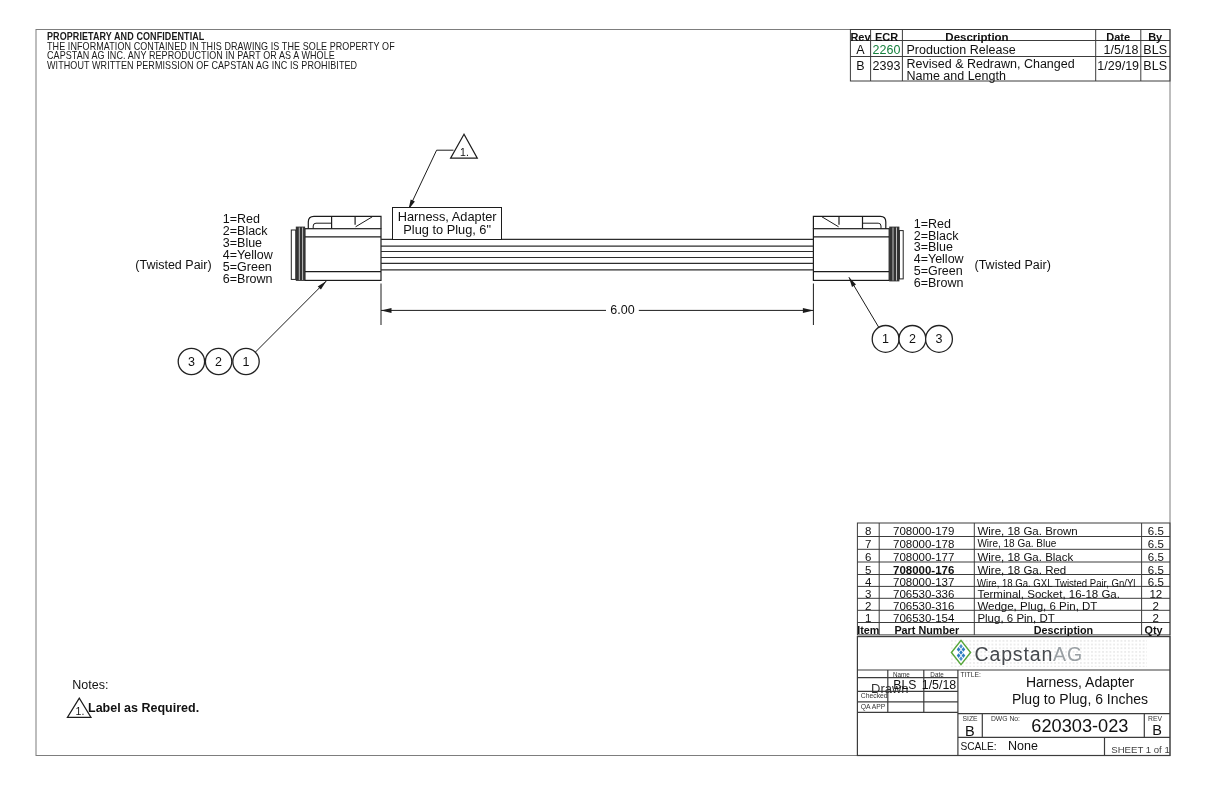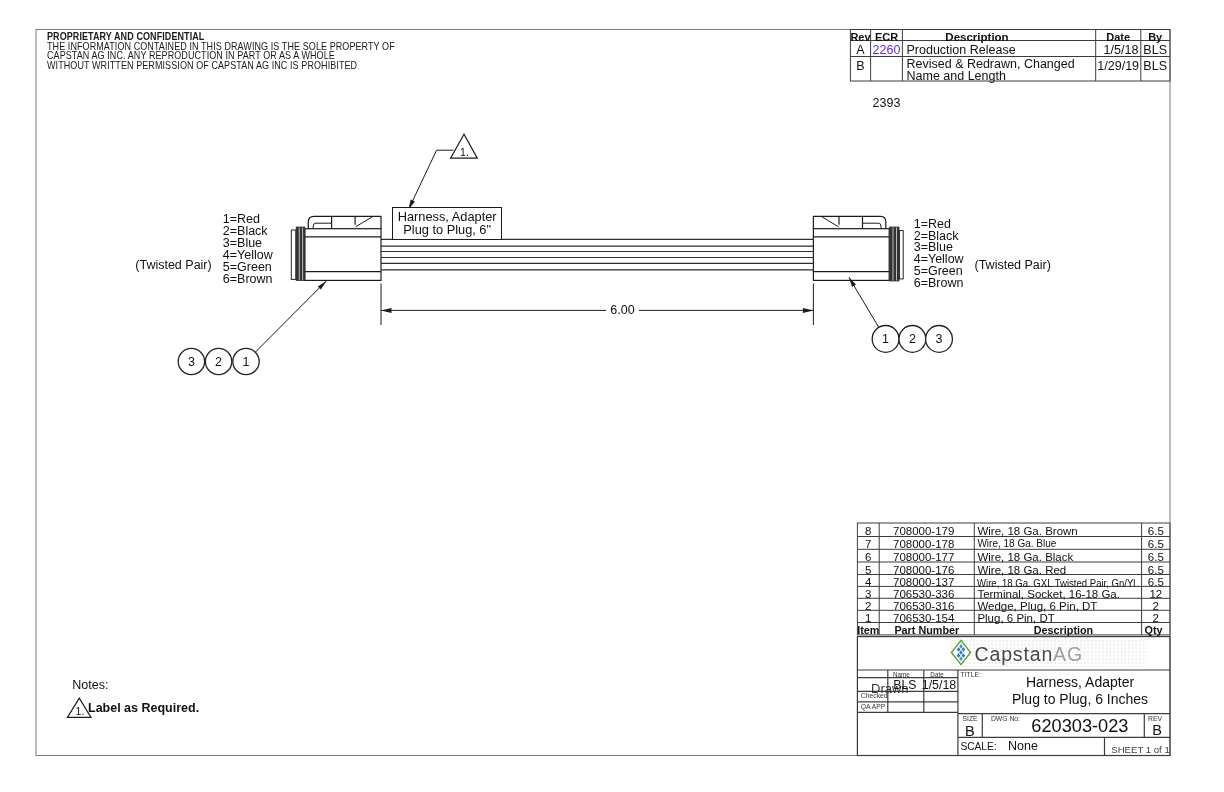--- a/index.html
+++ b/index.html
@@ -118,43 +118,43 @@
     <polygon points="79.3,698.1 67.4,717.4 91,717.4" fill="#fff" stroke="#1c1c1c" stroke-width="1.2"></polygon>
     <text x="80" y="715.3" font-family="Liberation Sans, sans-serif" font-size="10.5px" fill="#111" text-anchor="middle">1.</text>
   </svg>
 <div style="position:absolute;left:46.7px;top:32px;font-size:10.4px;line-height:9.7px;color:#191919;letter-spacing:0.1px;transform:scaleX(0.866);transform-origin:left top"><b>PROPRIETARY AND CONFIDENTIAL</b><br>THE INFORMATION CONTAINED IN THIS DRAWING IS THE SOLE PROPERTY OF<br>CAPSTAN AG INC. ANY REPRODUCTION IN PART OR AS A WHOLE<br>WITHOUT WRITTEN PERMISSION OF CAPSTAN AG INC IS PROHIBITED</div>
 <div style="position:absolute;left:860.5px;top:30.7px;transform:translateX(-50%);font-size:11px;font-weight:bold;color:#111;white-space:nowrap;">Rev</div>
 <div style="position:absolute;left:886.5px;top:30.7px;transform:translateX(-50%);font-size:11px;font-weight:bold;color:#111;white-space:nowrap;">ECR</div>
 <div style="position:absolute;left:977px;top:30.7px;transform:translateX(-50%);font-size:11.5px;font-weight:bold;color:#111;white-space:nowrap;">Description</div>
 <div style="position:absolute;left:1118.2px;top:30.7px;transform:translateX(-50%);font-size:11px;font-weight:bold;color:#111;white-space:nowrap;">Date</div>
 <div style="position:absolute;left:1155.2px;top:30.7px;transform:translateX(-50%);font-size:11px;font-weight:bold;color:#111;white-space:nowrap;">By</div>
 <div style="position:absolute;left:860.5px;top:43.0px;transform:translateX(-50%);font-size:12.5px;font-weight:normal;color:#111;white-space:nowrap;">A</div>
-<div style="position:absolute;left:886.5px;top:43.0px;transform:translateX(-50%);font-size:12.5px;font-weight:normal;color:#6d28d9;white-space:nowrap;">2260</div>
+<div style="position:absolute;left:886.5px;top:43.0px;transform:translateX(-50%);font-size:12.5px;font-weight:normal;color:#15803d;white-space:nowrap;">2260</div>
 <div style="position:absolute;left:906.5px;top:43.0px;font-size:12.5px;font-weight:normal;color:#111;white-space:nowrap;">Production Release</div>
 <div style="position:absolute;left:1121px;top:43.0px;transform:translateX(-50%);font-size:12.5px;font-weight:normal;color:#111;white-space:nowrap;">1/5/18</div>
 <div style="position:absolute;left:1155.2px;top:43.0px;transform:translateX(-50%);font-size:12.5px;font-weight:normal;color:#111;white-space:nowrap;">BLS</div>
 <div style="position:absolute;left:860.5px;top:59.0px;transform:translateX(-50%);font-size:12.5px;font-weight:normal;color:#111;white-space:nowrap;">B</div>
-<div style="position:absolute;left:886.5px;top:59.0px;transform:translateX(-50%);font-size:12.5px;font-weight:normal;color:#111;white-space:nowrap;margin-top:37px;">2393</div>
+<div style="position:absolute;left:886.5px;top:59.0px;transform:translateX(-50%);font-size:12.5px;font-weight:normal;color:#111;white-space:nowrap;">2393</div>
 <div style="position:absolute;left:906.5px;top:59px;font-size:12.5px;line-height:11.6px;color:#111">Revised &amp; Redrawn, Changed<br>Name and Length</div>
 <div style="position:absolute;left:1118.2px;top:59.0px;transform:translateX(-50%);font-size:12.5px;font-weight:normal;color:#111;white-space:nowrap;">1/29/19</div>
 <div style="position:absolute;left:1155.2px;top:59.0px;transform:translateX(-50%);font-size:12.5px;font-weight:normal;color:#111;white-space:nowrap;">BLS</div>
 <div style="position:absolute;left:868.3px;top:524.6px;transform:translateX(-50%);font-size:11.5px;font-weight:normal;color:#111;white-space:nowrap;">8</div>
 <div style="position:absolute;left:923.7px;top:524.6px;transform:translateX(-50%);font-size:11.5px;font-weight:normal;color:#111;white-space:nowrap;">708000-179</div>
 <div style="position:absolute;left:977.4px;top:524.6px;font-size:11.5px;font-weight:normal;color:#111;white-space:nowrap;">Wire, 18 Ga. Brown</div>
 <div style="position:absolute;left:1155.8px;top:524.6px;transform:translateX(-50%);font-size:11.5px;font-weight:normal;color:#111;white-space:nowrap;">6.5</div>
 <div style="position:absolute;left:868.3px;top:538.1px;transform:translateX(-50%);font-size:11.5px;font-weight:normal;color:#111;white-space:nowrap;">7</div>
 <div style="position:absolute;left:923.7px;top:538.1px;transform:translateX(-50%);font-size:11.5px;font-weight:normal;color:#111;white-space:nowrap;">708000-178</div>
 <div style="position:absolute;left:977.4px;top:538.1px;font-size:10px;font-weight:normal;color:#111;white-space:nowrap;">Wire, 18 Ga. Blue</div>
 <div style="position:absolute;left:1155.8px;top:538.1px;transform:translateX(-50%);font-size:11.5px;font-weight:normal;color:#111;white-space:nowrap;">6.5</div>
 <div style="position:absolute;left:868.3px;top:550.9px;transform:translateX(-50%);font-size:11.5px;font-weight:normal;color:#111;white-space:nowrap;">6</div>
 <div style="position:absolute;left:923.7px;top:550.9px;transform:translateX(-50%);font-size:11.5px;font-weight:normal;color:#111;white-space:nowrap;">708000-177</div>
 <div style="position:absolute;left:977.4px;top:550.9px;font-size:11.5px;font-weight:normal;color:#111;white-space:nowrap;">Wire, 18 Ga. Black</div>
 <div style="position:absolute;left:1155.8px;top:550.9px;transform:translateX(-50%);font-size:11.5px;font-weight:normal;color:#111;white-space:nowrap;">6.5</div>
 <div style="position:absolute;left:868.3px;top:563.6px;transform:translateX(-50%);font-size:11.5px;font-weight:normal;color:#111;white-space:nowrap;">5</div>
-<div style="position:absolute;left:923.7px;top:563.6px;transform:translateX(-50%);font-size:11.5px;font-weight:normal;color:#111;white-space:nowrap;">708000-176</div>
+<div style="position:absolute;left:923.7px;top:563.6px;transform:translateX(-50%);font-size:11.5px;font-weight:bold;color:#111;white-space:nowrap;">708000-176</div>
 <div style="position:absolute;left:977.4px;top:563.6px;font-size:11.5px;font-weight:normal;color:#111;white-space:nowrap;">Wire, 18 Ga. Red</div>
 <div style="position:absolute;left:1155.8px;top:563.6px;transform:translateX(-50%);font-size:11.5px;font-weight:normal;color:#111;white-space:nowrap;">6.5</div>
 <div style="position:absolute;left:868.3px;top:576.1px;transform:translateX(-50%);font-size:11.5px;font-weight:normal;color:#111;white-space:nowrap;">4</div>
 <div style="position:absolute;left:923.7px;top:576.1px;transform:translateX(-50%);font-size:11.5px;font-weight:normal;color:#111;white-space:nowrap;">708000-137</div>
 <div style="position:absolute;left:977.4px;top:576.9px;font-size:11px;color:#111;white-space:nowrap;transform:scaleX(0.87);transform-origin:left top">Wire, 18 Ga. GXL Twisted Pair, Gn/Yl</div>
 <div style="position:absolute;left:1155.8px;top:576.1px;transform:translateX(-50%);font-size:11.5px;font-weight:normal;color:#111;white-space:nowrap;">6.5</div>
 <div style="position:absolute;left:868.3px;top:588.0px;transform:translateX(-50%);font-size:11.5px;font-weight:normal;color:#111;white-space:nowrap;">3</div>
 <div style="position:absolute;left:923.7px;top:588.0px;transform:translateX(-50%);font-size:11.5px;font-weight:normal;color:#111;white-space:nowrap;">706530-336</div>
 <div style="position:absolute;left:977.4px;top:588.0px;font-size:11.5px;font-weight:normal;color:#111;white-space:nowrap;text-align:center;">Terminal, Socket, 16-18 Ga.</div>
 <div style="position:absolute;left:1155.8px;top:588.0px;transform:translateX(-50%);font-size:11.5px;font-weight:normal;color:#111;white-space:nowrap;">12</div>

